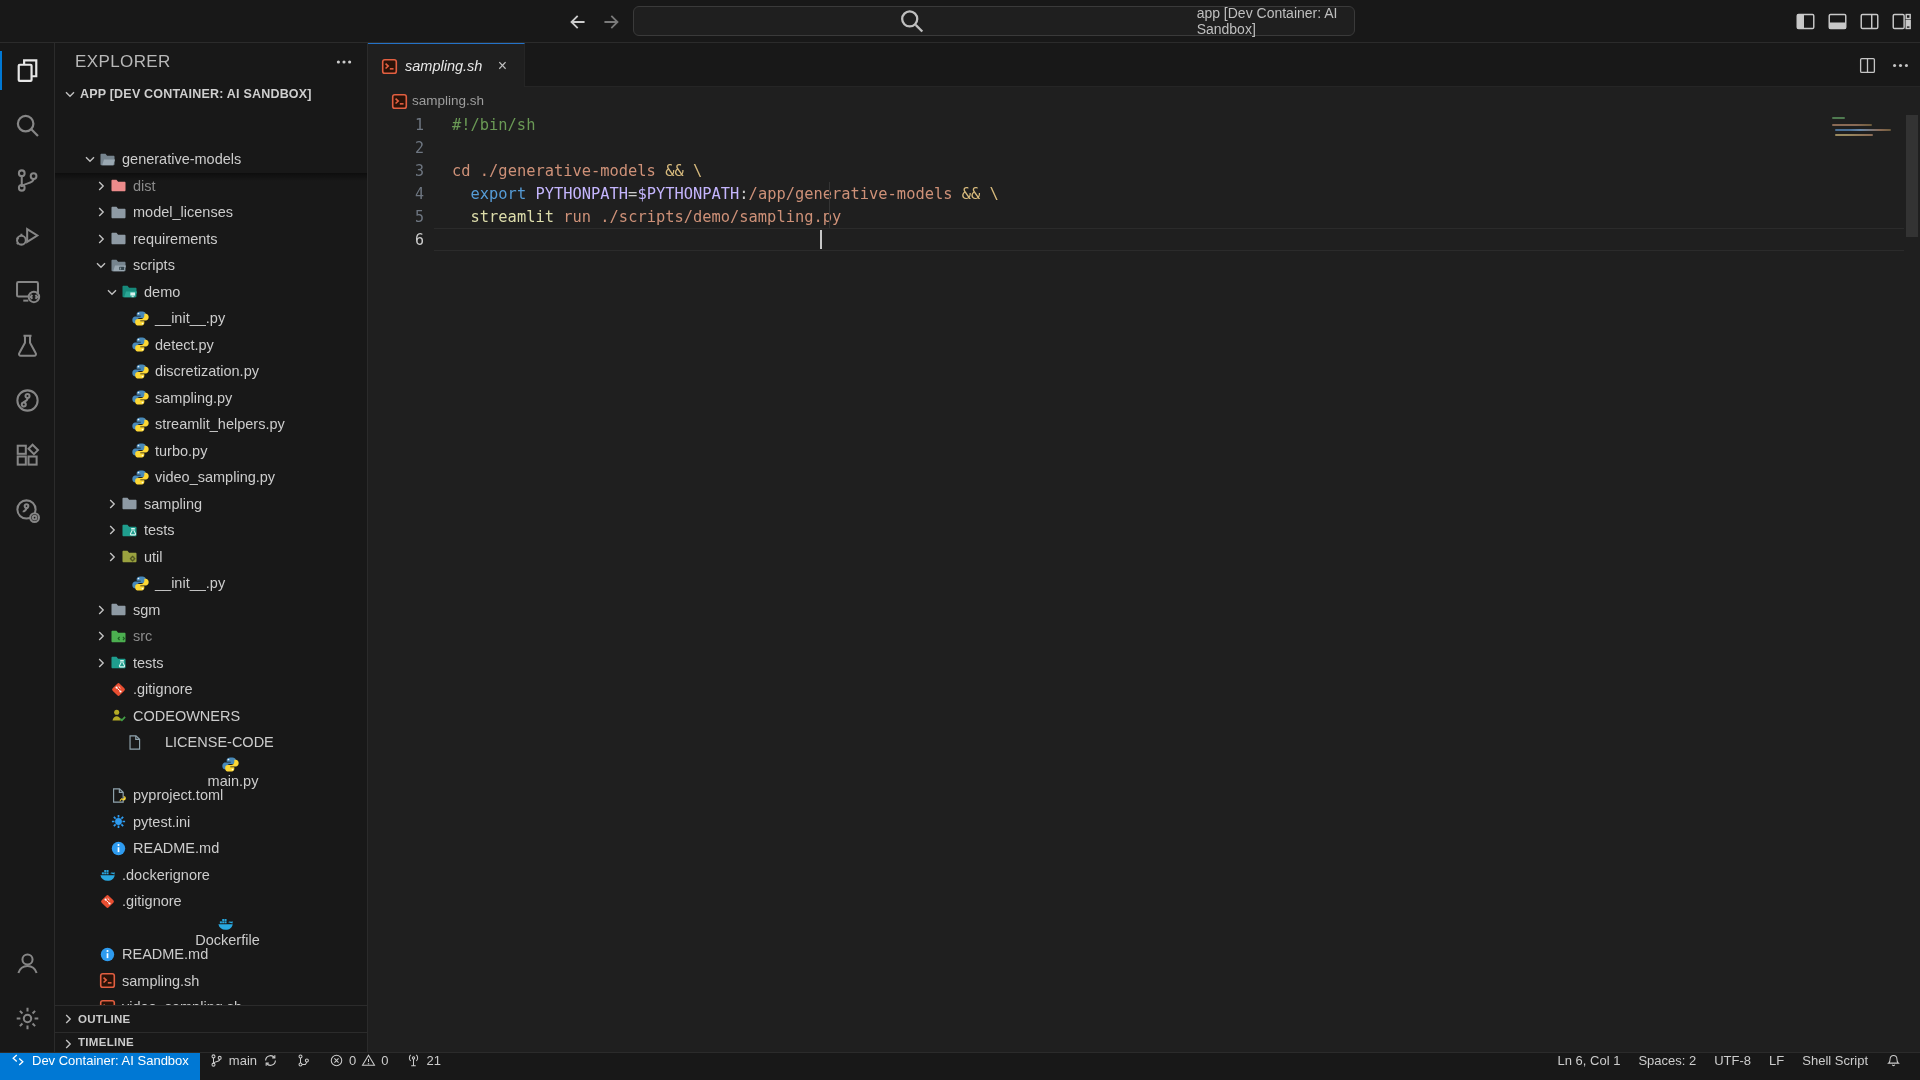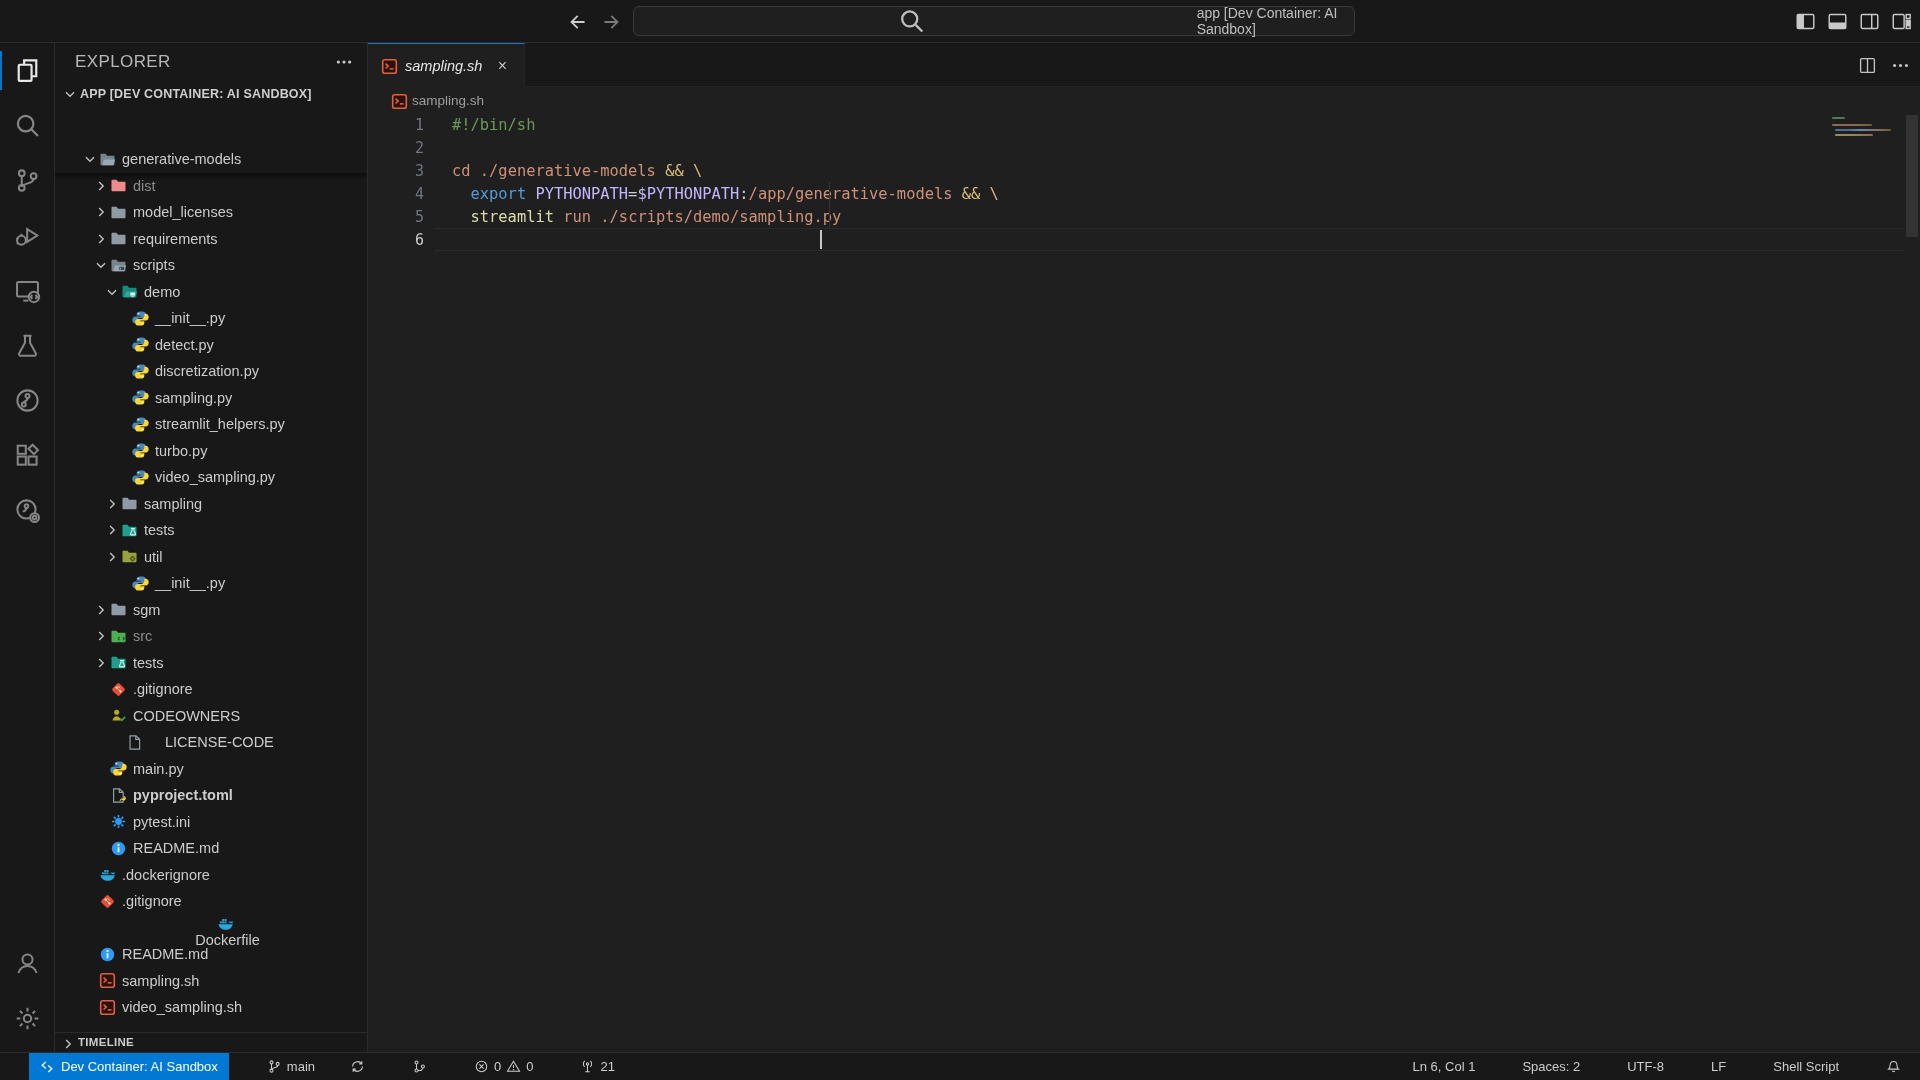--- a/index.html
+++ b/index.html
@@ -72,21 +72,21 @@
   .cursor{position:absolute;left:452px;top:117px;width:2px;height:19px;background:#c6c6c6;}
   .minimap{position:absolute;right:20px;top:0;width:72px;height:140px;cursor:pointer;}
   .mm-line{position:absolute;height:2px;border-radius:1px;}
   .scrollbar{position:absolute;right:2px;top:2px;width:12px;height:122px;background:rgba(121,121,121,.22);cursor:pointer;}
 
   
   .statusbar{position:absolute;left:0;top:1052px;width:1920px;height:28px;background:#181818;border-top:1px solid #2b2b2b;box-sizing:border-box;
     display:flex;align-items:center;font-size:13px;color:#cccccc;}
   .sb-left{display:flex;align-items:center;height:100%;flex:1;}
   .sb-right{display:flex;align-items:center;height:100%;gap:0;padding-right:10px;}
-  .st-item{display:flex;align-items:center;gap:5px;padding:0 9px;height:100%;cursor:pointer;margin-left:29px;}
+  .st-item{display:flex;align-items:flex-start;gap:5px;padding:0 9px;height:100%;cursor:pointer;}
   .st-item svg{width:15px;height:15px;display:block;}
   .remote{background:#0078d4;color:#ffffff;padding:0 11px;gap:7px;}
   .remote svg{width:14px;height:14px;}
 </style>
 </head>
 <body>
 
 <div class="app">
 
   <div class="titlebar">
@@ -538,33 +538,33 @@
             <span class="ficon">
               <svg viewBox="0 0 16 16" xmlns="http://www.w3.org/2000/svg">
                 <g fill="none" stroke="#90a4ae" stroke-width="1.1">
                   <path d="M3.8 1.8h5.6L12.8 5v9.2H3.8z"></path>
                   <path d="M9.2 1.9V5h3.4"></path>
                 </g>
               </svg>
             </span>
             <span class="tlabel">LICENSE-CODE</span>
           </div>
-          <div class="trow" style="padding-left: 38px;">
+          <div class="trow" style="padding-left: 38px; flex-direction: column;">
             <span class="chev-spacer"></span>
             <span class="ficon">
               <svg viewBox="0 0 16 16" xmlns="http://www.w3.org/2000/svg">
                 <path d="M7.9 1.3c-2.1 0-3.5 1-3.5 2.5v1.7h3.8v.6H3c-1.5 0-2.7 1.3-2.7 3.2S1.5 12.5 3 12.5h1.4v-2c0-1.6 1.4-3 3-3h3.3c1.3 0 2.3-1 2.3-2.3V3.8c0-1.5-1.5-2.5-3.1-2.5z" fill="#4889b9"></path>
                 <circle cx="6.1" cy="3.3" r="0.8" fill="#e8f1f8"></circle>
                 <path d="M8.1 14.7c2.1 0 3.5-1 3.5-2.5v-1.7H7.8v-.6H13c1.5 0 2.7-1.3 2.7-3.2S14.5 3.5 13 3.5h-1.4v2c0 1.6-1.4 3-3 3H5.3C4 8.5 3 9.5 3 10.8v1.4c0 1.5 1.5 2.5 3.1 2.5z" fill="#fdd835"></path>
                 <circle cx="9.9" cy="12.7" r="0.8" fill="#fffde7"></circle>
               </svg>
             </span>
             <span class="tlabel">main.py</span>
           </div>
-          <div class="trow" style="padding-left: 38px; font-weight: bold;">
+          <div class="trow" style="padding-left: 38px;">
             <span class="chev-spacer"></span>
             <span class="ficon">
               <svg viewBox="0 0 16 16" xmlns="http://www.w3.org/2000/svg">
                 <g fill="none" stroke="#90a4ae" stroke-width="1.1">
                   <path d="M3.4 1.8h5.6L12.4 5v9.2H3.4z"></path>
                   <path d="M8.8 1.9V5h3.4"></path>
                 </g>
                 <path d="M9.2 13.6l2.1-2.1a1.9 1.9 0 1 0 1.3-2.6l1 1-1.4 1.4-1-1-2 2z" fill="#fdd835"></path>
               </svg>
             </span>
@@ -667,20 +667,26 @@
               <svg viewBox="0 0 16 16" xmlns="http://www.w3.org/2000/svg">
                 <rect x="1.6" y="1.6" width="12.8" height="12.8" rx="2" fill="#2a1208" stroke="#e25f41" stroke-width="1.5"></rect>
                 <path d="M4.3 5.3l2.5 2.3-2.5 2.3" stroke="#e25f41" stroke-width="1.5" fill="none"></path>
                 <path d="M8.3 10.2h3.5" stroke="#e25f41" stroke-width="1.5"></path>
               </svg>
             </span>
             <span class="tlabel">video_sampling.sh</span>
           </div>
           <div class="scroll-shadow"></div>
         </div>
+      <div class="sb-section">
+        <span class="chev closed"><svg viewBox="0 0 16 16" fill="none" stroke="currentColor" stroke-width="1.4">
+              <path d="M4 6.2l4 4 4-4"></path>
+            </svg></span>
+        <span class="sec-label">OUTLINE</span>
+      </div>
       <div class="sb-section last">
         <span class="chev closed"><svg viewBox="0 0 16 16" fill="none" stroke="currentColor" stroke-width="1.4">
               <path d="M4 6.2l4 4 4-4"></path>
             </svg></span>
         <span class="sec-label">TIMELINE</span>
       </div>
     </div>
 
     <div class="editor-group">
       <div class="tabbar">

